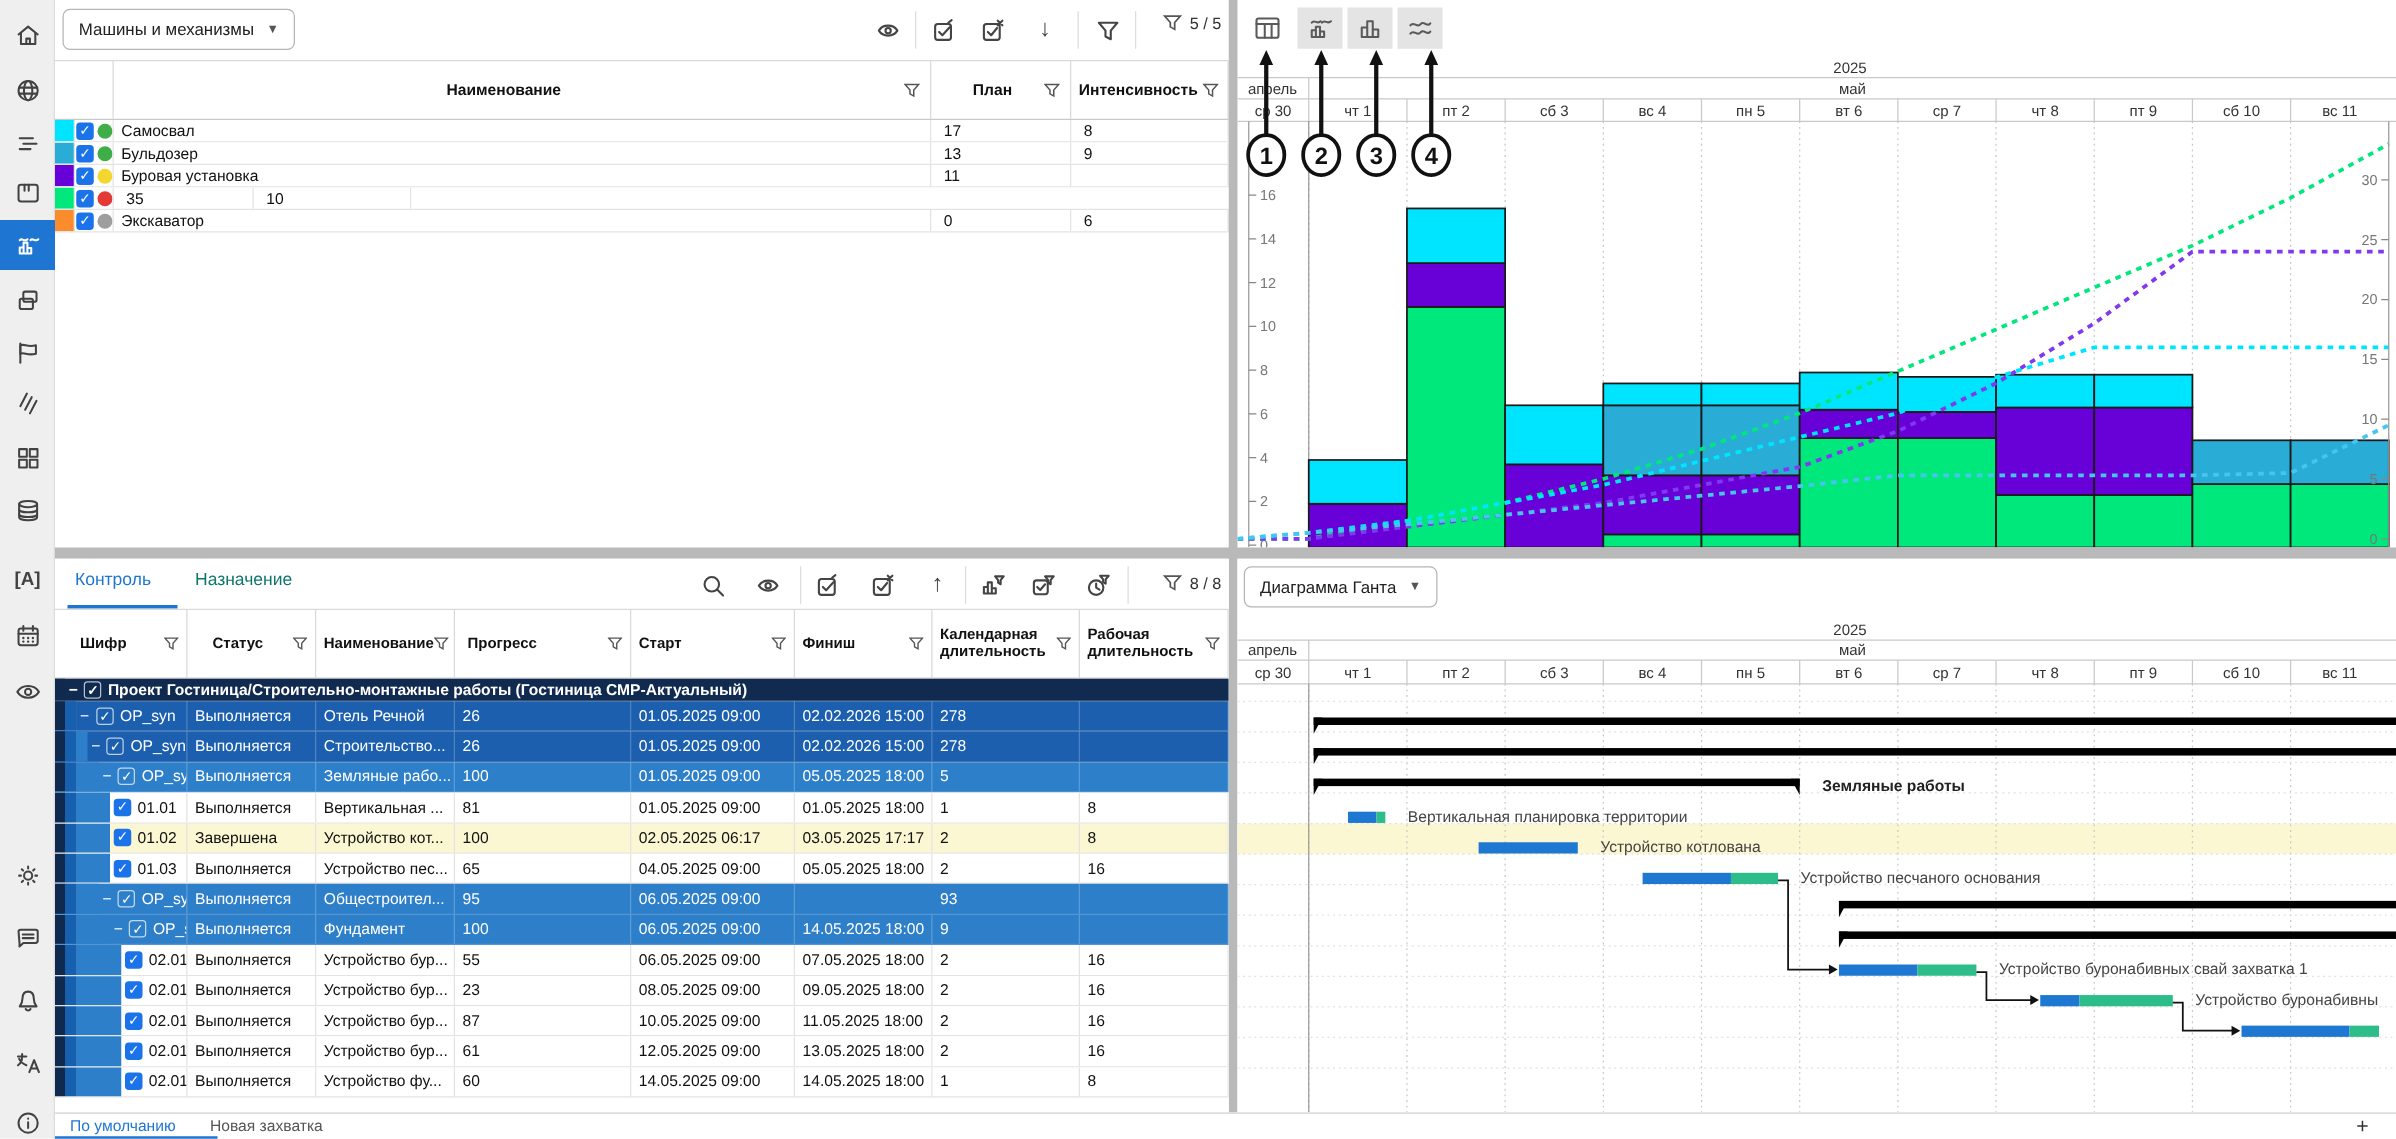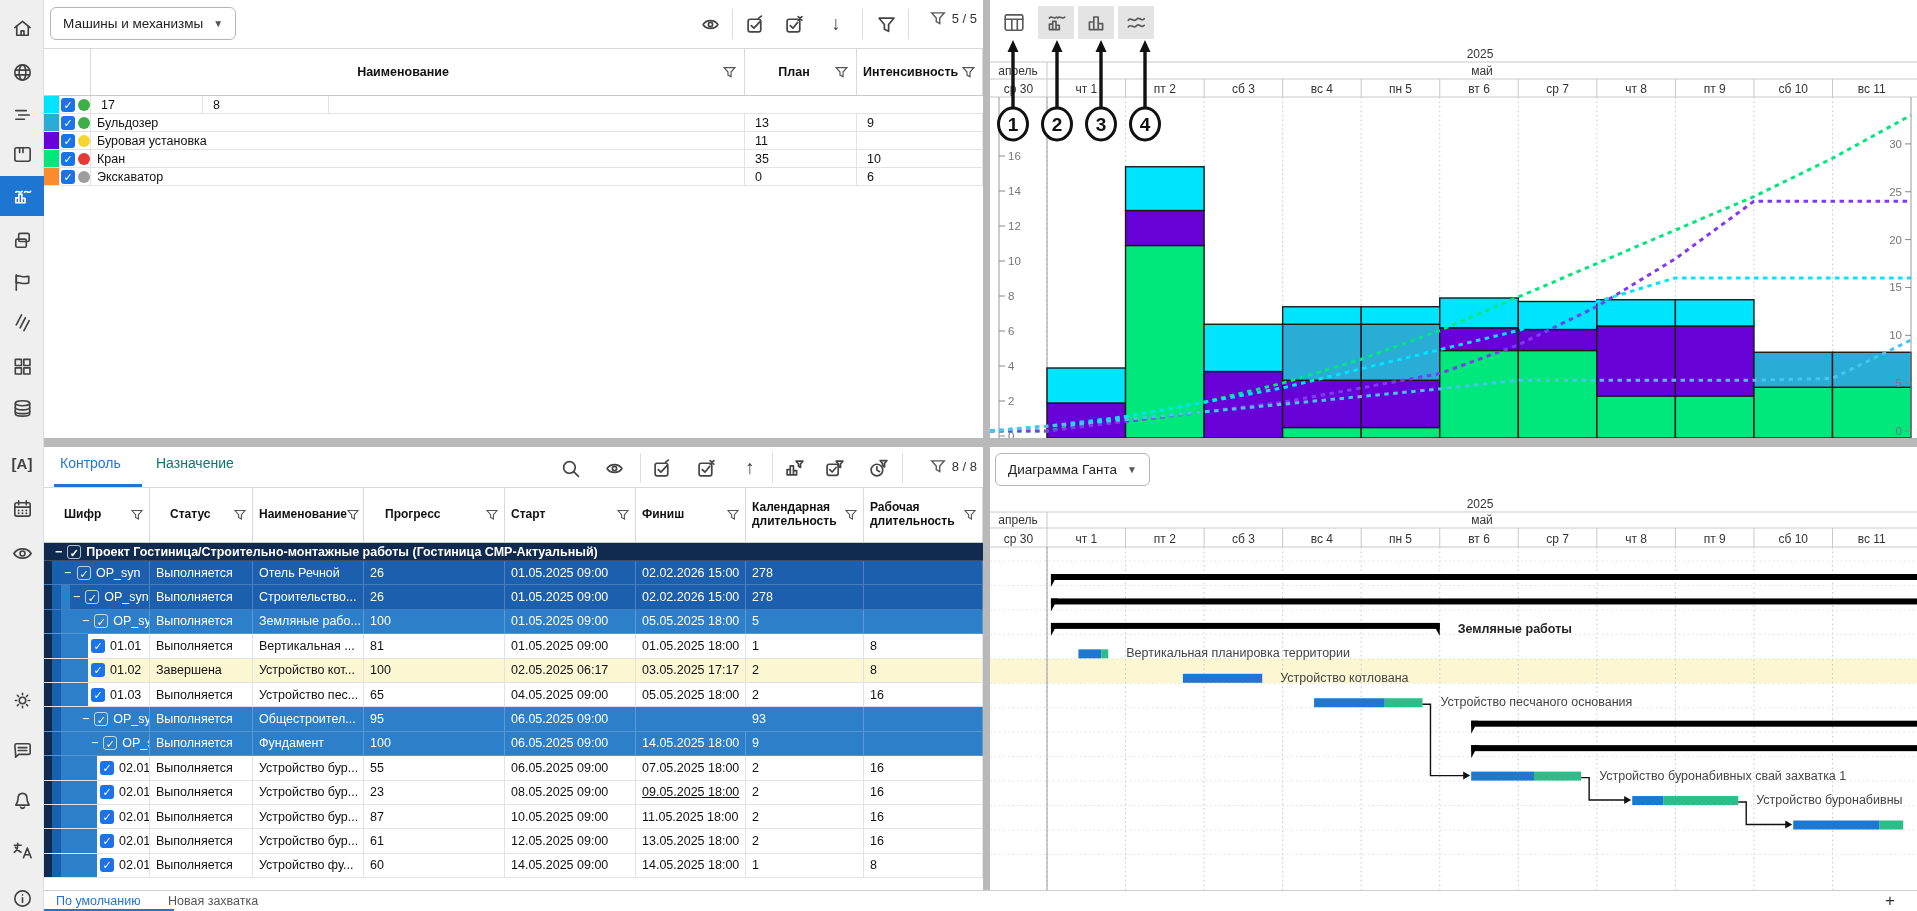--- a/index.html
+++ b/index.html
@@ -255,20 +255,21 @@
           </div>
         </div>
         <div class="g-row" style="height: 18px;">
           <div class="g-cell" style="width: 16px; padding: 0px;">
             <div class="swatch" style="background:#00e5ff"></div>
           </div>
           <div class="g-cell" style="width: 31px; gap: 3px; padding-left: 1px;">
             <span class="chk">✓</span>
             <span class="dot" style="background:#3fae49"></span>
           </div>
+          <div class="g-cell" style="width: 654px; padding-left: 6px;">Самосвал</div>
           <div class="g-cell" style="width: 112px; padding-left: 10px;">17</div>
           <div class="g-cell" style="width: 126px; padding-left: 10px;">8</div>
         </div>
         <div class="g-row" style="height: 18px;">
           <div class="g-cell" style="width: 16px; padding: 0px;">
             <div class="swatch" style="background:#29add6"></div>
           </div>
           <div class="g-cell" style="width: 31px; gap: 3px; padding-left: 1px;">
             <span class="chk">✓</span>
             <span class="dot" style="background:#3fae49"></span>
@@ -290,21 +291,20 @@
           <div class="g-cell" style="width: 126px; padding-left: 10px;"></div>
         </div>
         <div class="g-row" style="height: 18px;">
           <div class="g-cell" style="width: 16px; padding: 0px;">
             <div class="swatch" style="background:#00e87c"></div>
           </div>
           <div class="g-cell" style="width: 31px; gap: 3px; padding-left: 1px;">
             <span class="chk">✓</span>
             <span class="dot" style="background:#e53935"></span>
           </div>
-          <div class="g-cell" style="width: 654px; padding-left: 6px;">Кран</div>
           <div class="g-cell" style="width: 112px; padding-left: 10px;">35</div>
           <div class="g-cell" style="width: 126px; padding-left: 10px;">10</div>
         </div>
         <div class="g-row" style="height: 18px;">
           <div class="g-cell" style="width: 16px; padding: 0px;">
             <div class="swatch" style="background:#fb8c2e"></div>
           </div>
           <div class="g-cell" style="width: 31px; gap: 3px; padding-left: 1px;">
             <span class="chk">✓</span>
             <span class="dot" style="background:#9e9e9e"></span>
@@ -559,21 +559,21 @@
           </div>
           <div class="g-hcell" style="width: 111px; padding: 0px 6px;">
             <span style="margin-left:0px; white-space:normal; line-height:1.15;">Наименование</span>
             <span style="margin-left:auto; display:flex;">
               <svg class="funnel" width="12" height="12" viewBox="0 0 12 12">
                 <path d="M1 1.5 H11 L7.4 5.6 V10 L4.6 8.4 V5.6 Z" fill="none" stroke="#555" stroke-width="1.1"></path>
               </svg>
             </span>
           </div>
           <div class="g-hcell" style="width: 141px; padding: 0px 6px;">
-            <span style="margin-left:15px; white-space:normal; line-height:1.15;">Прогресс</span>
+            <span style="margin-left:4px; white-space:normal; line-height:1.15;">Прогресс</span>
             <span style="margin-left:auto; display:flex;">
               <svg class="funnel" width="12" height="12" viewBox="0 0 12 12">
                 <path d="M1 1.5 H11 L7.4 5.6 V10 L4.6 8.4 V5.6 Z" fill="none" stroke="#555" stroke-width="1.1"></path>
               </svg>
             </span>
           </div>
           <div class="g-hcell" style="width: 131px; padding: 0px 6px;">
             <span style="margin-left:0px; white-space:normal; line-height:1.15;">Старт</span>
             <span style="margin-left:auto; display:flex;">
               <svg class="funnel" width="12" height="12" viewBox="0 0 12 12">
@@ -748,21 +748,21 @@
         <div class="g-row" style="height: 24.4px; background: rgb(255, 255, 255); color: rgb(17, 17, 17); border-bottom-color: rgb(227, 227, 227);">
           <div style="width: 53px; flex: 0 0 auto; background: linear-gradient(90deg, rgb(15, 42, 78) 0px, rgb(15, 42, 78) 8px, rgb(23, 96, 174) 8px, rgb(23, 96, 174) 17px, rgb(46, 127, 201) 17px, rgb(46, 127, 201) 100%); border-right: none;"></div>
           <div class="g-cell" style="width: 53px; gap: 5px; padding-left: 3px; font-weight: normal; border-right-color: rgb(227, 227, 227);">
             <span class="chk" style="">✓</span>
             <span>02.01.0</span>
           </div>
           <div class="g-cell" style="width: 103px; padding-left: 6px; border-right-color: rgb(227, 227, 227);">Выполняется</div>
           <div class="g-cell" style="width: 111px; padding-left: 6px; border-right-color: rgb(227, 227, 227);">Устройство бур...</div>
           <div class="g-cell" style="width: 141px; padding-left: 6px; border-right-color: rgb(227, 227, 227);">23</div>
           <div class="g-cell" style="width: 131px; padding-left: 6px; border-right-color: rgb(227, 227, 227);">08.05.2025 09:00</div>
-          <div class="g-cell" style="width: 110px; padding-left: 6px; border-right-color: rgb(227, 227, 227); text-decoration: underline;">09.05.2025 18:00</div>
+          <div class="g-cell" style="width: 110px; padding-left: 6px; border-right-color: rgb(227, 227, 227);">09.05.2025 18:00</div>
           <div class="g-cell" style="width: 118px; padding-left: 6px; border-right-color: rgb(227, 227, 227);">2</div>
           <div class="g-cell" style="width: 119px; padding-left: 6px; border-right-color: rgb(227, 227, 227);">16</div>
         </div>
         <div class="g-row" style="height: 24.4px; background: rgb(255, 255, 255); color: rgb(17, 17, 17); border-bottom-color: rgb(227, 227, 227);">
           <div style="width: 53px; flex: 0 0 auto; background: linear-gradient(90deg, rgb(15, 42, 78) 0px, rgb(15, 42, 78) 8px, rgb(23, 96, 174) 8px, rgb(23, 96, 174) 17px, rgb(46, 127, 201) 17px, rgb(46, 127, 201) 100%); border-right: none;"></div>
           <div class="g-cell" style="width: 53px; gap: 5px; padding-left: 3px; font-weight: normal; border-right-color: rgb(227, 227, 227);">
             <span class="chk" style="">✓</span>
             <span>02.01.0</span>
           </div>
           <div class="g-cell" style="width: 103px; padding-left: 6px; border-right-color: rgb(227, 227, 227);">Выполняется</div>

